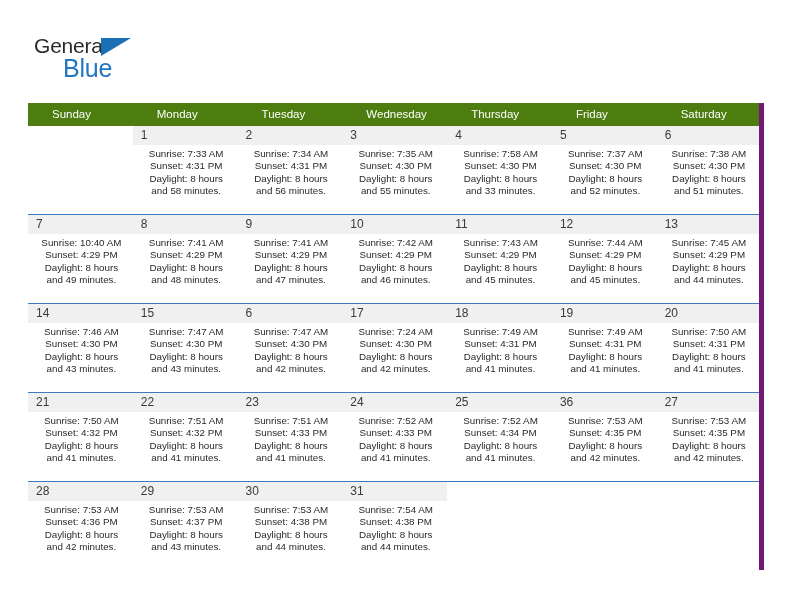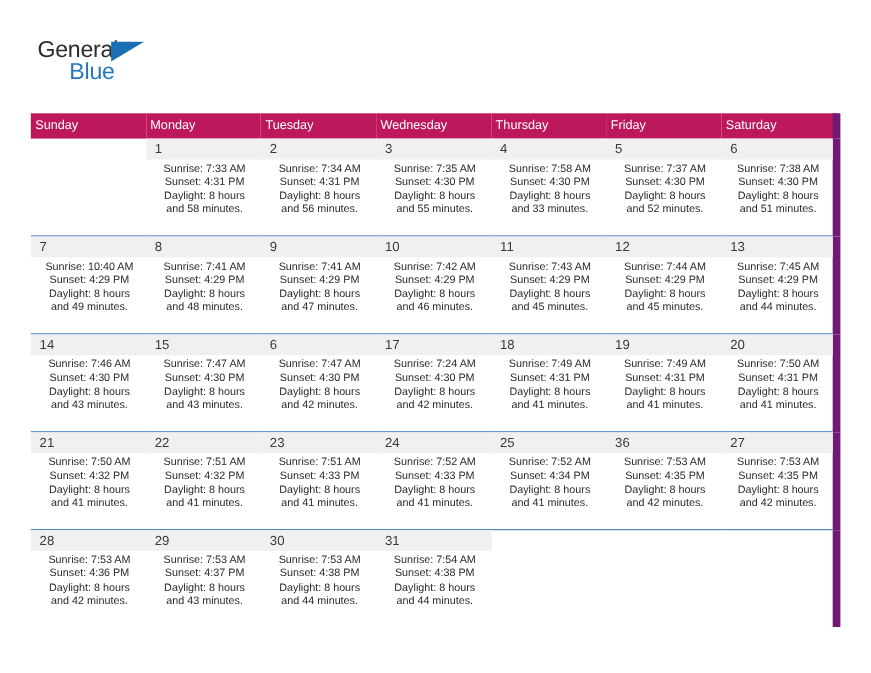--- a/index.html
+++ b/index.html
@@ -42,21 +42,21 @@
     top: 0;
     font-size: 21px;
     letter-spacing: -0.2px;
     color: #2b2b2b;
     font-family: "Liberation Sans", sans-serif;
   }
   .brand-blue {
     position: absolute;
     left: 29px;
     top: 20px;
-    font-size: 21px;
+    font-size: 25px;
     letter-spacing: -0.2px;
     color: #2177c0;
     font-family: "Liberation Sans", sans-serif;
   }
   .brand-flag {
     position: absolute;
     left: 67px;
     top: 4px;
     width: 0;
     height: 0;
@@ -88,42 +88,42 @@
   
   .calendar {
     position: absolute;
     left: 28px;
     top: 103px;
     width: 736px;
     border-collapse: collapse;
     table-layout: fixed;
   }
   .calendar th {
-    background: #be185d;
+    background: #4d7c0f;
     color: #ffffff;
     font-size: 11.5px;
     font-weight: normal;
     text-align: left;
-    padding: 5px 0 6px 4px;
+    padding: 5px 0 6px 24px;
     border: none;
   }
   .calendar td {
     vertical-align: top;
     padding: 0;
     border: none;
     width: 105.14px;
   }
   .week-row > td {
     border-top: 1px solid #3c7ac1;
   }
   .week-row.first > td {
     border-top: none;
   }
   .calendar .last-col {
-    border-right: 7px solid #701a75;
+    border-right: 5px solid #701a75;
   }
 
   .cell {
     height: 88px;
     box-sizing: border-box;
     position: relative;
   }
   .daynum {
     background: #f0f0f0;
     height: 19px;

